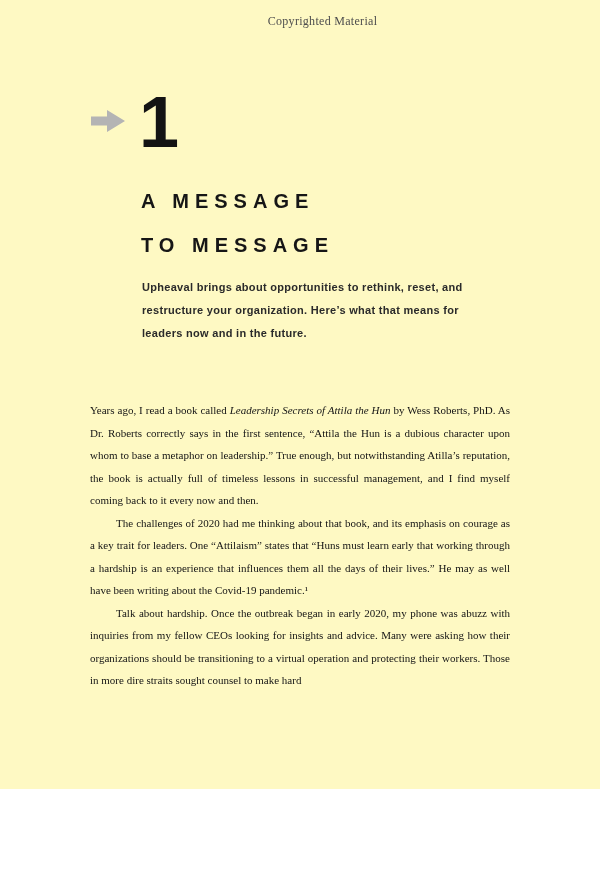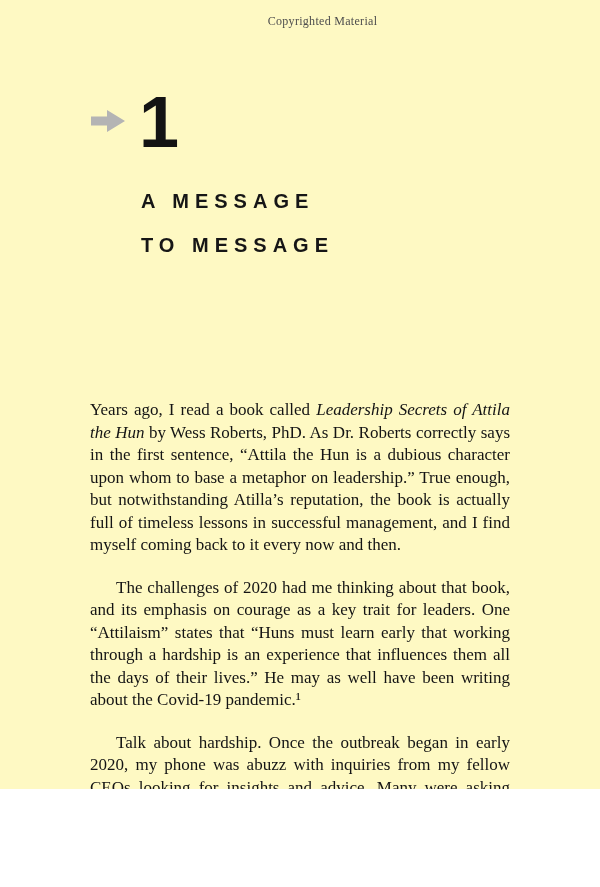--- a/index.html
+++ b/index.html
@@ -72,27 +72,27 @@
     line-height: 23px;
     color: #2a2a2a;
   }
 
   .body-text {
     position: absolute;
     left: 90px;
     top: 399px;
     width: 420px;
     font-family: "Liberation Serif", serif;
-    font-size: 17px;
+    font-size: 11px;
     line-height: 22.5px;
     color: #141414;
     text-align: justify;
   }
   .body-text p { margin: 0; }
-  .body-text p.indent { text-indent: 26px; margin-top: 20px; }
+  .body-text p.indent { text-indent: 26px; }
   .it { font-style: italic; }
 
   .page-number {
     position: absolute;
     left: 90px;
     top: 793px;
     width: 420px;
     text-align: right;
     font-family: "Liberation Serif", serif;
     font-size: 13px;
@@ -110,20 +110,25 @@
     <path d="M0 6.5 H16 V0 L34 11 L16 22 V15.5 H0 Z" fill="#b4b4b4"></path>
   </svg>
 
   <div class="chapter-number">1</div>
 
   <h1 class="chapter-title">
     <span class="title-line">A MESSAGE</span>
     <span class="title-line">TO MESSAGE</span>
   </h1>
 
+  <div class="deck">
+    <div class="deck-line">Upheaval brings about opportunities to rethink, reset, and</div>
+    <div class="deck-line">restructure your organization. Here’s what that means for</div>
+    <div class="deck-line">leaders now and in the future.</div>
+  </div>
 
   <div class="body-text">
     <p class="para">
       <span>Years ago, I read a book called </span><span class="it">Leadership Secrets of Attila the Hun</span><span> by Wess Roberts, PhD. As Dr. Roberts correctly says in the first sentence, “Attila the Hun is a dubious character upon whom to base a metaphor on leadership.” True enough, but notwithstanding Atilla’s reputation, the book is actually full of timeless lessons in successful management, and I find myself coming back to it every now and then.</span>
     </p>
     <p class="para indent">The challenges of 2020 had me thinking about that book, and its emphasis on courage as a key trait for leaders. One “Attilaism” states that “Huns must learn early that working through a hardship is an experience that influences them all the days of their lives.” He may as well have been writing about the Covid-19 pandemic.¹</p>
     <p class="para indent">Talk about hardship. Once the outbreak began in early 2020, my phone was abuzz with inquiries from my fellow CEOs looking for insights and advice. Many were asking how their organizations should be transitioning to a virtual operation and protecting their workers. Those in more dire straits sought counsel to make hard</p>
   </div>
 
   <div class="page-number">3</div>

